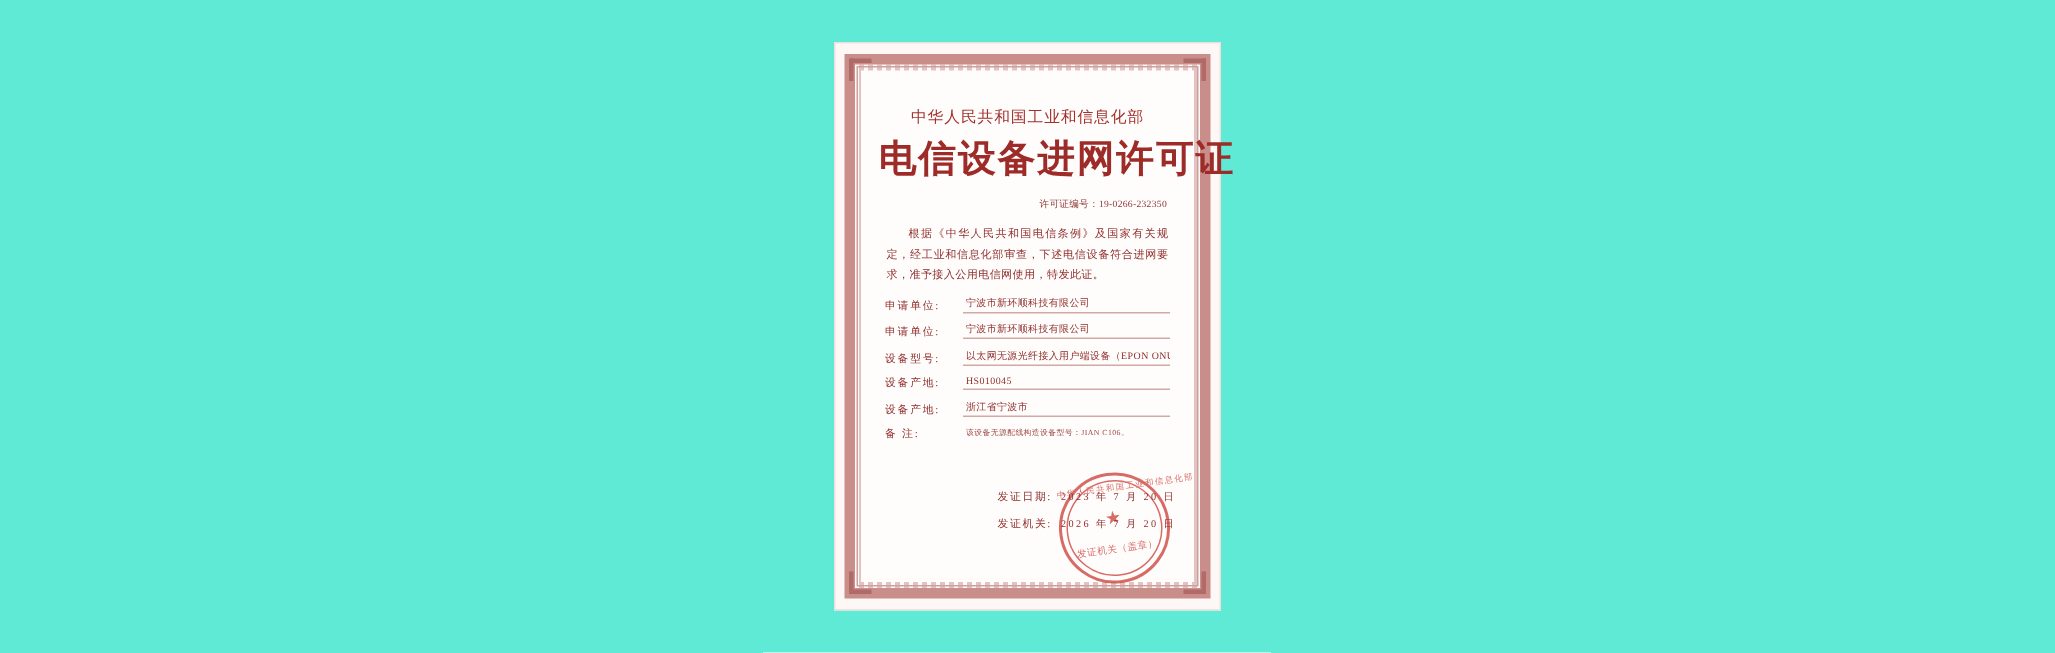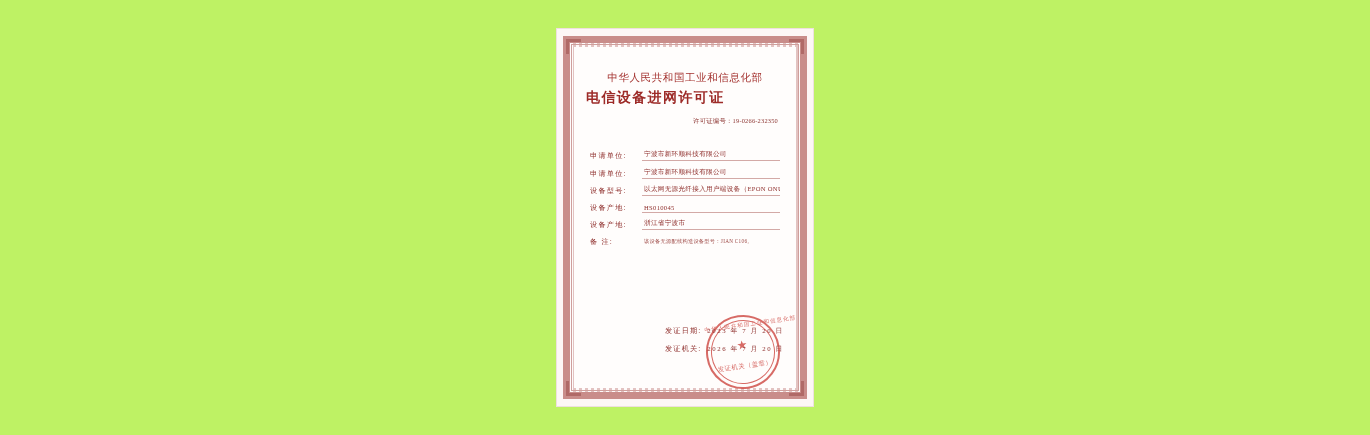--- a/index.html
+++ b/index.html
@@ -8,21 +8,21 @@
     width: 1370px;
     height: 435px;
     background: #ffffff;
     font-family: "Liberation Serif", serif;
   }
 
   #stage {
     position: relative;
     width: 1370px;
     height: 435px;
-    background: #bef264;
+    background: #5eead4;
     overflow: hidden;
   }
 
   
   .cert {
     position: absolute;
     left: 556px;
     top: 28px;
     width: 258px;
     height: 379px;
@@ -85,23 +85,23 @@
   .ministry {
     text-align: center;
     color: #a3312e;
     font-size: 10.5px;
     letter-spacing: 0.6px;
     margin-top: 14px;
     font-family: "DejaVu Serif", serif;
     white-space: nowrap;
   }
   .main-title {
-    text-align: left;
+    text-align: right;
     color: #9d2b28;
-    font-size: 14px;
+    font-size: 25px;
     font-weight: bold;
     letter-spacing: 1.4px;
     margin-top: 4px;
     font-family: "DejaVu Serif", serif;
     white-space: nowrap;
   }
 
   .license-no {
     margin-top: 10px;
     text-align: right;
@@ -119,21 +119,21 @@
     color: #8f2f2c;
     font-size: 7.4px;
     line-height: 13.6px;
     text-align: justify;
     letter-spacing: 0.25px;
   }
   .body-para .indent { display: inline-block; width: 14px; }
 
   
   .fields {
-    margin-top: 24px;
+    margin-top: 8px;
     padding: 0 4px;
   }
   .field-row {
     display: flex;
     align-items: flex-end;
     margin-bottom: 6.5px;
     font-size: 7.2px;
     color: #8f2f2c;
     letter-spacing: 0.3px;
   }
@@ -244,20 +244,21 @@
     <div class="corner bl"></div>
     <div class="corner br"></div>
 
     <div class="cert-inner">
 
       <div class="ministry">中华人民共和国工业和信息化部</div>
       <div class="main-title">电信设备进网许可证</div>
 
       <div class="license-no">许可证编号：19-0266-232350</div>
 
+      <div class="body-para"><span class="indent"></span><span>根据《中华人民共和国电信条例》及国家有关规定，经工业和信息化部审查，下述电信设备符合进网要求，准予接入公用电信网使用，特发此证。</span></div>
 
       <div class="fields">
 
         <div class="field-row">
           <div class="field-label">申请单位:</div>
           <div class="field-value">宁波市新环顺科技有限公司</div>
         </div>
 
         <div class="field-row">
           <div class="field-label">申请单位:</div>

